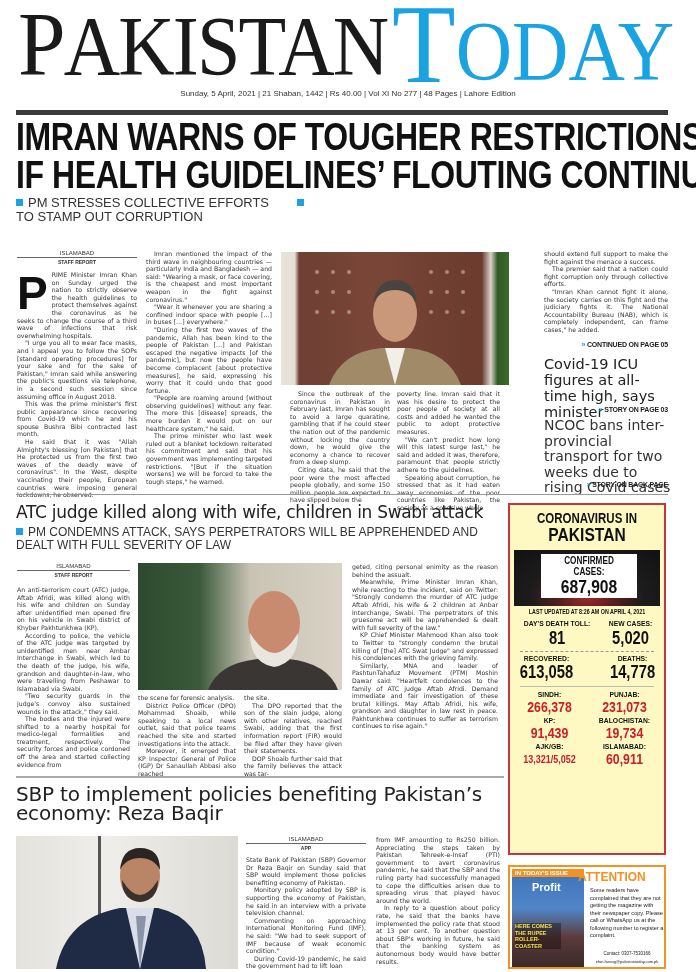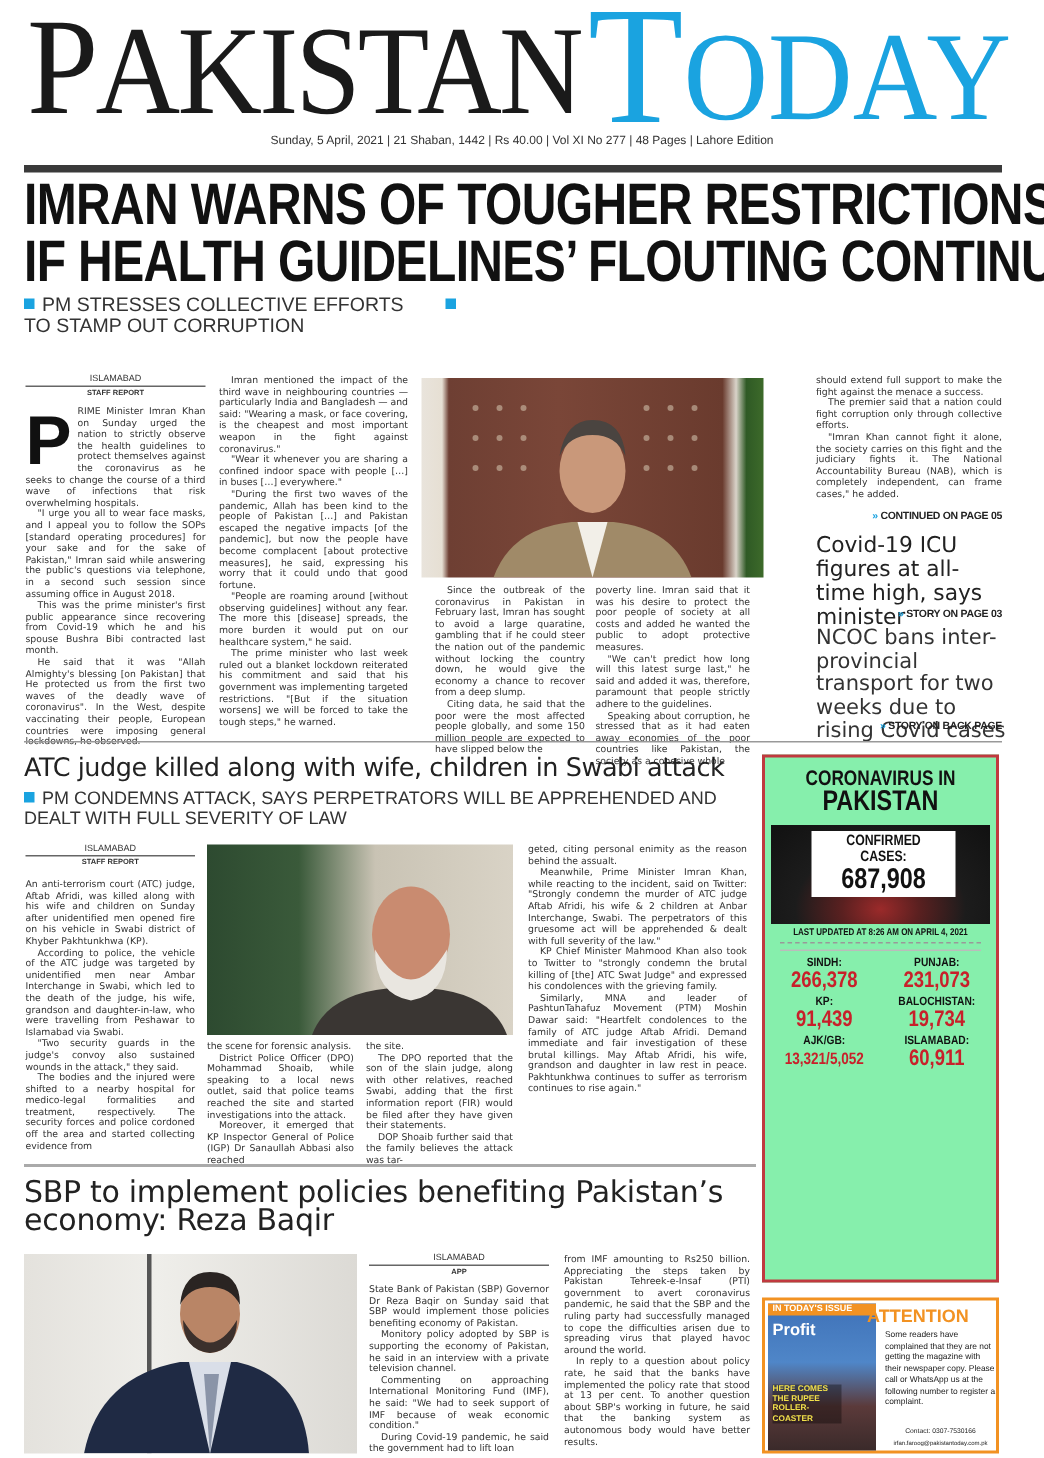--- a/index.html
+++ b/index.html
@@ -19,21 +19,21 @@
 .dept{font-family:"Liberation Sans",sans-serif;font-size:6px;text-align:center;color:#333;border-bottom:1px solid #666;padding-bottom:1px}
 .byline{font-family:"Liberation Sans",sans-serif;font-size:5px;font-weight:bold;text-align:center;color:#333;margin-top:1px}
 .body{font-family:"DejaVu Sans",sans-serif;font-size:6.2px;line-height:7.6px;color:#333;text-align:justify}
 .body p{text-indent:8px}
 .dropcap{float:left;font-family:"Liberation Sans",sans-serif;font-weight:bold;font-size:46px;line-height:38px;margin:3px 4px 0 0;color:#111}
 .photo{overflow:hidden}
 .hr{height:1px;background:#999}
 .cont{font-family:"Liberation Sans",sans-serif;font-weight:bold;font-size:7px;color:#222;text-align:right;letter-spacing:-0.2px}
 .cont .arr{color:#1aa3e0}
 .h2{font-family:"DejaVu Sans",sans-serif;font-weight:normal;color:#222}
-.covid{left:508px;top:503px;width:158px;height:352px;border:2px solid #c0393f;background:#86efac}
+.covid{left:508px;top:503px;width:158px;height:352px;border:2px solid #c0393f;background:#fef9c3}
 .covid .t{font-family:"Liberation Sans",sans-serif;font-weight:bold;text-align:center;color:#111;transform:scaleX(0.82)}
 .stat-label{font-family:"Liberation Sans",sans-serif;font-weight:bold;font-size:8px;color:#111;transform:scaleX(0.85)}
 .stat-val{font-family:"Liberation Sans",sans-serif;font-weight:bold;color:#111;transform:scaleX(0.82)}
 .red{color:#c8202a}
 .promo{left:508px;top:865px;width:158px;height:104px;border:2px solid #f29222;background:#fff}
 </style>
 </head>
 <body>
 
 <div class="abs mast">
@@ -171,28 +171,48 @@
 <div class="abs body" style="left:352px;top:563px;width:146px">
   <p style="text-indent:0">geted, citing personal enimity as the reason behind the assualt.</p>
   <p>Meanwhile, Prime Minister Imran Khan, while reacting to the incident, said on Twitter: "Strongly condemn the murder of ATC judge Aftab Afridi, his wife &amp; 2 children at Anbar Interchange, Swabi. The perpetrators of this gruesome act will be apprehended &amp; dealt with full severity of the law."</p>
   <p>KP Chief Minister Mahmood Khan also took to Twitter to "strongly condemn the brutal killing of [the] ATC Swat Judge" and expressed his condolences with the grieving family.</p>
   <p>Similarly, MNA and leader of PashtunTahafuz Movement (PTM) Moshin Dawar said: "Heartfelt condolences to the family of ATC judge Aftab Afridi. Demand immediate and fair investigation of these brutal killings. May Aftab Afridi, his wife, grandson and daughter in law rest in peace. Pakhtunkhwa continues to suffer as terrorism continues to rise again."</p>
 </div>
 
 <div class="abs covid">
   <div class="t" style="font-size:14px;line-height:14px;margin-top:6px">CORONAVIRUS IN</div>
   <div class="t" style="font-size:19px;line-height:19px">PAKISTAN</div>
-  <div style="position:relative;margin:6px 4px 0;height:66px;background:radial-gradient(ellipse at 50% 85%,#9b2a2a 0%,#5a2020 25%,#1c1c1c 55%,#111 100%)">
+  <div style="position:relative;margin:6px 4px 0;height:56px;background:radial-gradient(ellipse at 50% 85%,#9b2a2a 0%,#5a2020 25%,#1c1c1c 55%,#111 100%)">
     <div style="position:absolute;left:27px;top:4px;width:96px;background:#fff;text-align:center;padding:1px 0 2px">
       <div class="t" style="font-size:10px;line-height:11px">CONFIRMED CASES:</div>
       <div class="t" style="font-size:19px;line-height:19px">687,908</div>
     </div>
   </div>
   <div class="t" style="font-size:6.5px;margin-top:2px">LAST UPDATED AT 8:26 AM ON APRIL 4, 2021</div>
+  <div style="display:flex;justify-content:space-between;padding:4px 8px 0">
+    <div style="text-align:center">
+      <div class="stat-label">DAY'S DEATH TOLL:</div>
+      <div class="stat-val" style="font-size:18px;line-height:20px">81</div>
+    </div>
+    <div style="text-align:center">
+      <div class="stat-label">NEW CASES:</div>
+      <div class="stat-val" style="font-size:18px;line-height:20px">5,020</div>
+    </div>
+  </div>
   <div style="margin:3px 10px 0;border-top:1px dashed #999"></div>
+  <div style="display:flex;justify-content:space-between;padding:2px 4px 0">
+    <div style="text-align:center">
+      <div class="stat-label">RECOVERED:</div>
+      <div class="stat-val" style="font-size:18px;line-height:19px">613,058</div>
+    </div>
+    <div style="text-align:center">
+      <div class="stat-label">DEATHS:</div>
+      <div class="stat-val" style="font-size:18px;line-height:19px">14,778</div>
+    </div>
+  </div>
   <div style="margin:4px 10px 0;border-top:1px solid #bbb"></div>
   <div style="display:grid;grid-template-columns:1fr 1fr;row-gap:1px;padding:3px 2px 0;text-align:center">
     <div>
         <div class="stat-label">SINDH:</div>
         <div class="stat-val red" style="font-size:15px;line-height:16px">266,378</div>
       </div>
     <div>
         <div class="stat-label">PUNJAB:</div>
         <div class="stat-val red" style="font-size:15px;line-height:16px">231,073</div>
       </div>
@@ -242,20 +262,20 @@
   </div>
 </div>
 <div class="abs body" style="left:376px;top:836px;width:124px">
   <p style="text-indent:0">from IMF amounting to Rs250 billion. Appreciating the steps taken by Pakistan Tehreek-e-Insaf (PTI) government to avert coronavirus pandemic, he said that the SBP and the ruling party had successfully managed to cope the difficulties arisen due to spreading virus that played havoc around the world.</p>
   <p>In reply to a question about policy rate, he said that the banks have implemented the policy rate that stood at 13 per cent. To another question about SBP's working in future, he said that the banking system as autonomous body would have better results.</p>
 </div>
 
 <div class="abs promo">
   <div style="position:absolute;left:2px;top:2px;width:72px;height:98px;background:linear-gradient(180deg,#3f72b8 0%,#4f86c8 40%,#5b3a3a 70%,#3a2a2a 100%);overflow:hidden">
     <div style="background:#f29222;color:#fff;font-family:'Liberation Sans',sans-serif;font-weight:bold;font-size:6px;padding:1px 3px">IN TODAY'S ISSUE</div>
-    <div style="color:#fff;font-family:'Liberation Sans',sans-serif;font-weight:bold;font-size:11px;padding:4px 3px 0">Profit</div>
+    <div style="color:#fff;font-family:'Liberation Sans',sans-serif;font-weight:bold;font-size:11px;padding:4px 20px 0">Profit</div>
     <div style="position:absolute;left:3px;bottom:18px;width:46px;color:#f3e14a;font-family:'Liberation Sans',sans-serif;font-weight:bold;font-size:5.5px;line-height:6.5px;background:rgba(0,0,0,0.35)">HERE COMES THE RUPEE ROLLER-COASTER</div>
   </div>
   <div style="position:absolute;left:68px;top:3px;width:74px;font-family:'Liberation Sans',sans-serif;font-weight:bold;font-size:12px;color:#f29222">ATTENTION</div>
   <div style="position:absolute;left:80px;top:20px;width:74px;font-family:'Liberation Sans',sans-serif;font-size:5.6px;line-height:7.5px;color:#222">Some readers have complained that they are not getting the magazine with their newspaper copy. Please call or WhatsApp us at the following number to register a complaint.</div>
   <div style="position:absolute;left:80px;top:84px;width:74px;text-align:center;font-family:'Liberation Sans',sans-serif;font-size:4.5px;color:#222">Contact: 0307-7530166</div>
   <div style="position:absolute;left:78px;top:92px;width:78px;text-align:center;font-family:'Liberation Sans',sans-serif;font-size:4px;color:#222;white-space:nowrap;overflow:hidden">irfan.faroog@pakistantoday.com.pk</div>
 </div>
 
 </body></html>

